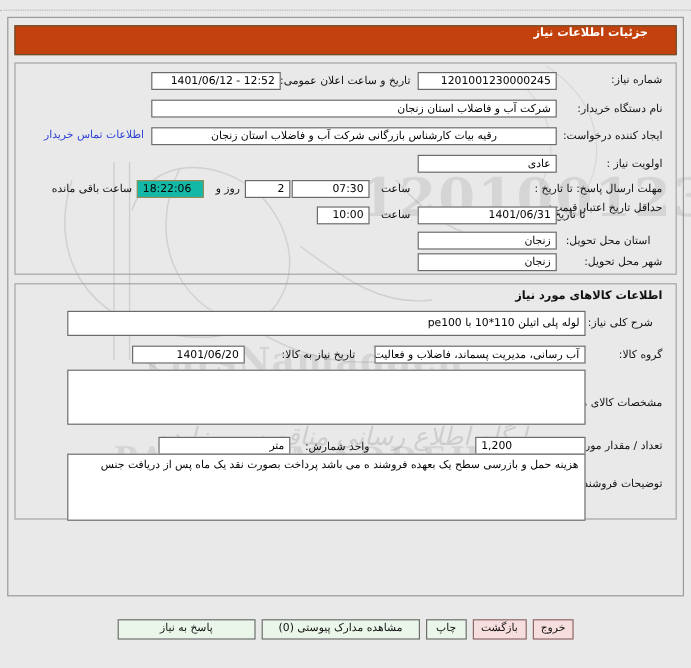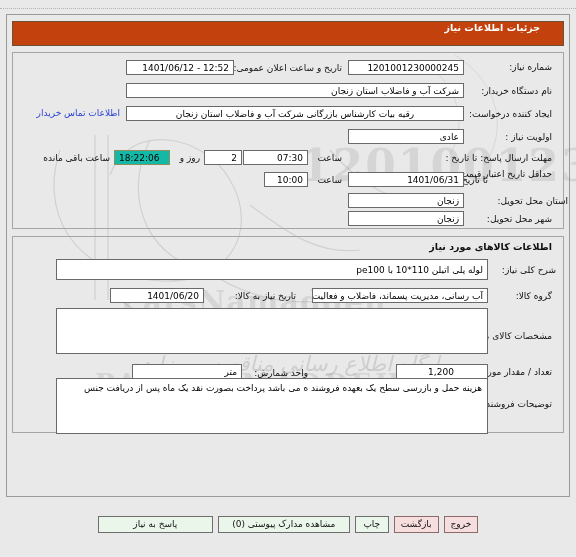--- a/index.html
+++ b/index.html
@@ -128,21 +128,21 @@
     line-height: 13px;
     padding: 1px 4px;
     text-align: center;
     white-space: nowrap;
     overflow: hidden;
     height: 15px;
     font-family: "DejaVu Sans", "Liberation Sans", sans-serif;
   }
   .fld.rt { text-align: right; }
   .fld.num { direction: ltr; text-align: right; }
-  .fld.numr { direction: ltr; text-align: center; }
+  .fld.numr { direction: ltr; text-align: left; }
 
   .area {
     border: 1px solid #6a6a6a;
     background: #ffffff;
     box-sizing: border-box;
     font-size: 9px;
     color: #000;
     line-height: 12px;
     padding: 3px 5px;
     text-align: right;
@@ -280,31 +280,31 @@
   <div class="lbl" style="position:absolute; top:152px; right:376px; z-index:5;">روز و</div>
   <div class="hi" style="position:absolute; top:150px; right:406px; width:56px; z-index:5;">18:22:06</div>
   <div class="lbl" style="position:absolute; top:152px; right:466px; z-index:5;">ساعت باقی مانده</div>
 
   <div class="lbl" style="position:absolute; top:169px; right:24px; width:62px; line-height:11px; z-index:5;">حداقل تاریخ اعتبار قیمت:</div>
   <div class="lbl" style="position:absolute; top:174px; right:88px; z-index:5;">تا تاریخ :</div>
   <div class="fld num" style="position:absolute; top:172px; right:112px; width:116px; z-index:5;">1401/06/31</div>
   <div class="lbl" style="position:absolute; top:174px; right:234px; z-index:5;">ساعت</div>
   <div class="fld num" style="position:absolute; top:172px; right:268px; width:44px; z-index:5;">10:00</div>
 
-  <div class="lbl" style="position:absolute; top:195px; right:8px; z-index:5;">استان محل تحویل:</div>
+  <div class="lbl" style="position:absolute; top:195px; right:34px; z-index:5;">استان محل تحویل:</div>
   <div class="fld rt" style="position:absolute; top:193px; right:112px; width:116px; z-index:5;">زنجان</div>
 
   <div class="lbl" style="position:absolute; top:213px; right:24px; z-index:5;">شهر محل تحویل:</div>
   <div class="fld rt" style="position:absolute; top:211px; right:112px; width:116px; z-index:5;">زنجان</div>
 
   <div class="panel" id="panel-goods"></div>
 
   <div class="sect-title" style="top:241px; right:24px; z-index:5;">اطلاعات کالاهای مورد نیاز</div>
 
-  <div class="lbl" style="position:absolute; top:264px; right:20px; z-index:5;">شرح کلی نیاز:</div>
+  <div class="lbl" style="position:absolute; top:264px; right:32px; z-index:5;">شرح کلی نیاز:</div>
   <div class="fld rt" style="position:absolute; top:259px; right:88px; width:432px; height:21px; line-height:19px; z-index:5;">لوله پلی اتیلن 110*10 با pe100</div>
 
   <div class="lbl" style="position:absolute; top:290px; right:24px; z-index:5;">گروه کالا:</div>
   <div class="fld rt" style="position:absolute; top:288px; right:88px; width:176px; z-index:5;">آب رسانی، مدیریت پسماند، فاضلاب و فعالیت ها</div>
   <div class="lbl" style="position:absolute; top:290px; right:280px; z-index:5;">تاریخ نیاز به کالا:</div>
   <div class="fld num" style="position:absolute; top:288px; right:372px; width:94px; z-index:5;">1401/06/20</div>
 
   <div class="lbl" style="position:absolute; top:330px; right:24px; z-index:5;">مشخصات کالای مورد نیاز:</div>
   <div class="area" style="position:absolute; top:308px; right:88px; width:432px; height:46px; z-index:5;"></div>
 

